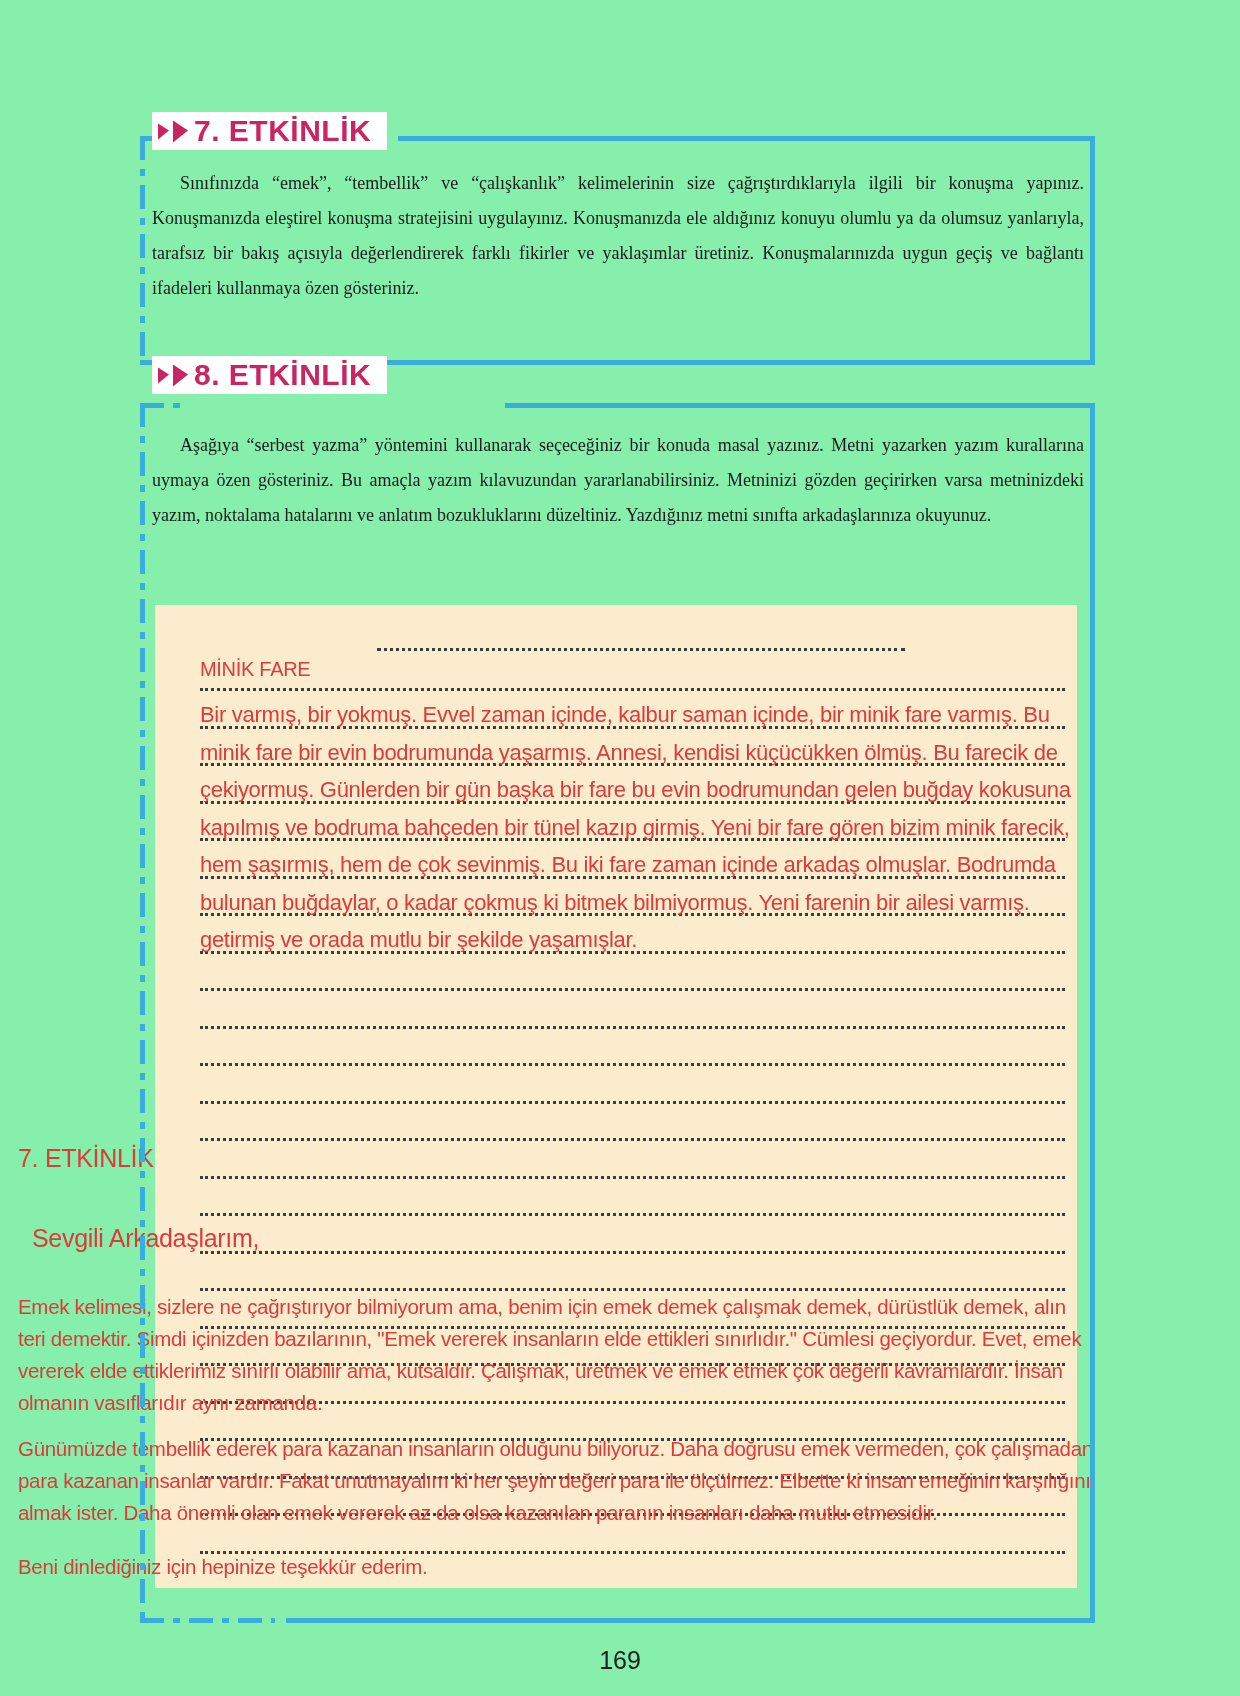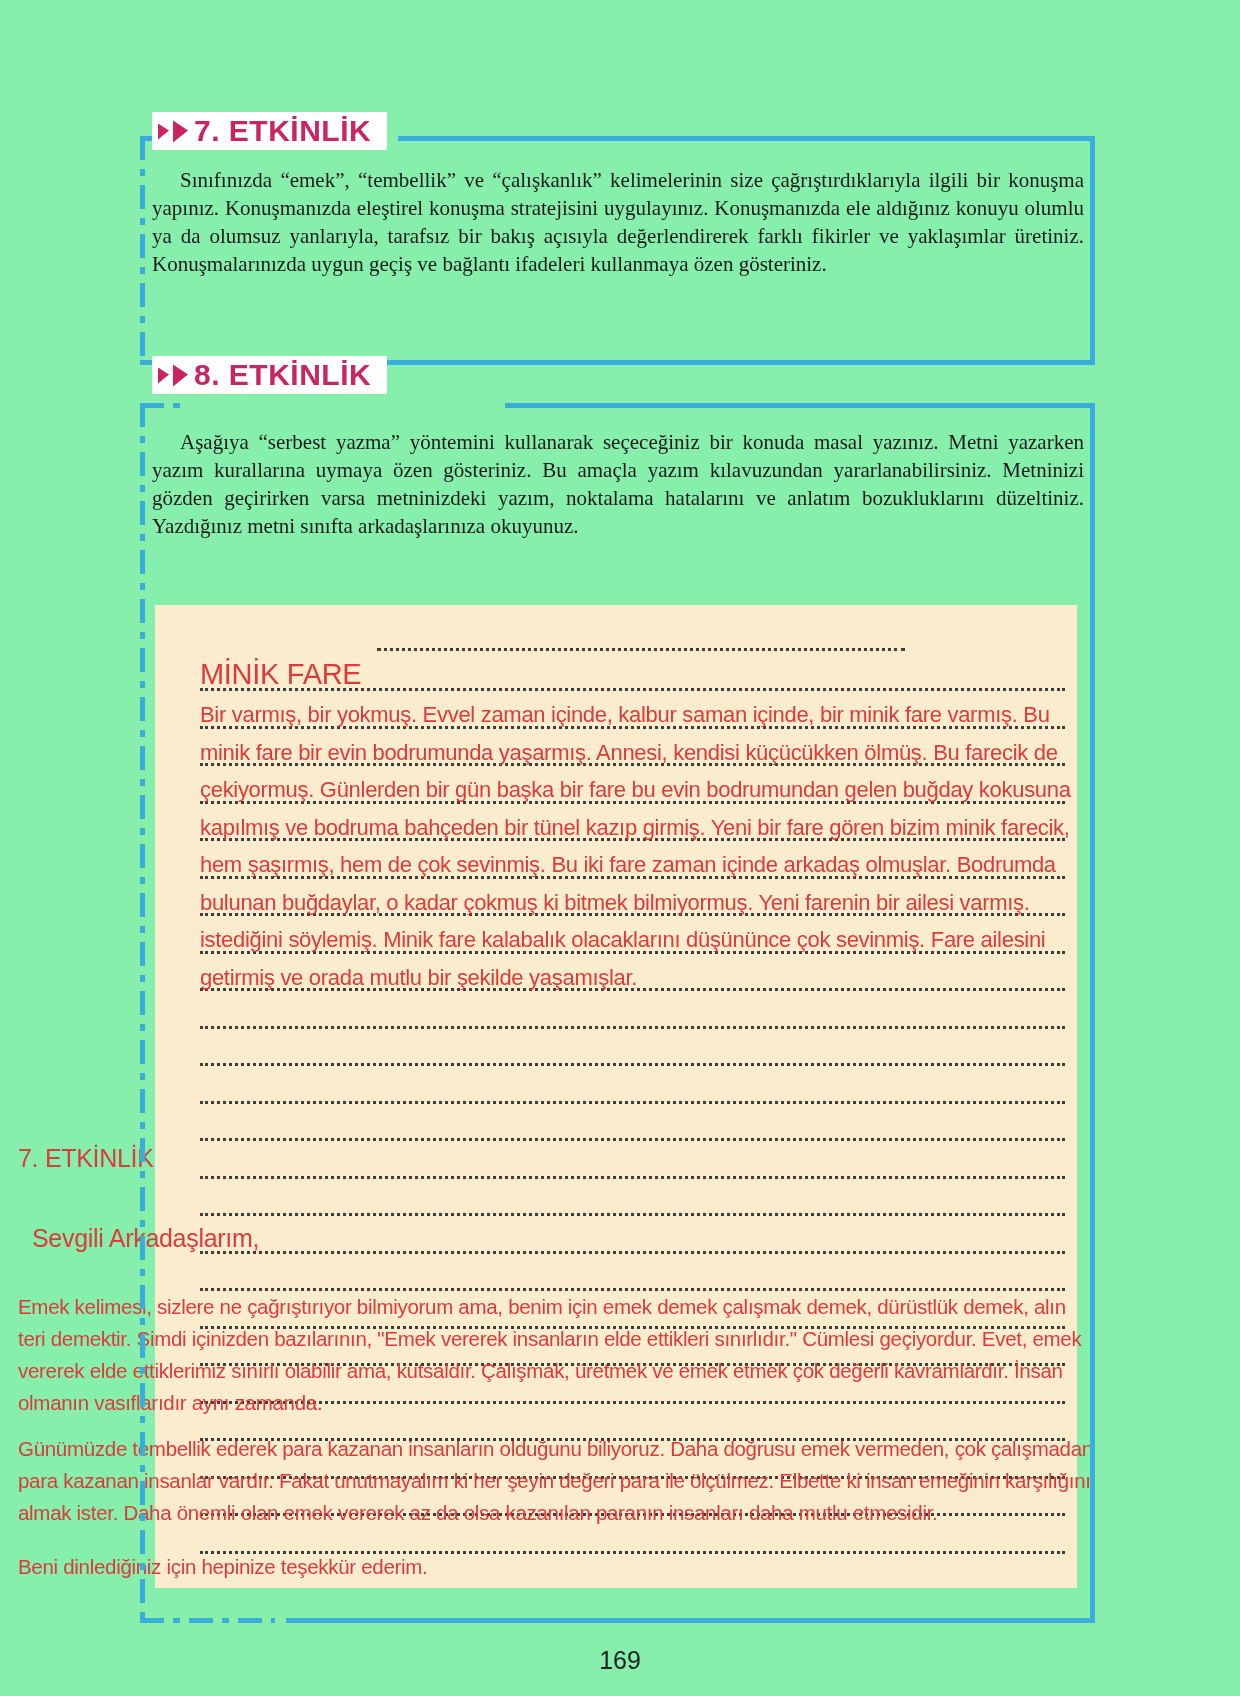--- a/index.html
+++ b/index.html
@@ -44,22 +44,22 @@
     color:#C92563;
     font-weight:bold;
     font-size:30px;
     letter-spacing:0.5px;
     white-space:nowrap;
   }
   
   .printed{
     position:absolute;
     font-family:"Liberation Serif",serif;
-    font-size:21px;
-    line-height:28px;
+    font-size:18px;
+    line-height:35px;
     color:#1b1b1b;
     text-align:justify;
     text-indent:28px;
   }
   
   .sheet{
     position:absolute;
     left:155px;top:605px;width:922px;height:983px;
     background:#FAECCC;
     z-index:1;
@@ -158,30 +158,29 @@
       <div class="ruled" style="left: 200px; width: 865px; top: 1288px;"></div>
       <div class="ruled" style="left: 200px; width: 865px; top: 1325.5px;"></div>
       <div class="ruled" style="left: 200px; width: 865px; top: 1363px;"></div>
       <div class="ruled" style="left: 200px; width: 865px; top: 1400.5px;"></div>
       <div class="ruled" style="left: 200px; width: 865px; top: 1438px;"></div>
       <div class="ruled" style="left: 200px; width: 865px; top: 1475.5px;"></div>
       <div class="ruled" style="left: 200px; width: 865px; top: 1513px;"></div>
       <div class="ruled" style="left: 200px; width: 865px; top: 1550.5px;"></div>
     </div>
 
-  <div class="hand" style="left:200px;top:658px;font-size:29px;">MİNİK FARE</div>
+  <div class="hand" style="left:200px;top:658px;font-size:20px;">MİNİK FARE</div>
 
   <div class="hand" style="left:200px;top:696px;">
       <div class="story-line">Bir varmış, bir yokmuş. Evvel zaman içinde, kalbur saman içinde, bir minik fare varmış. Bu</div>
       <div class="story-line">minik fare bir evin bodrumunda yaşarmış. Annesi, kendisi küçücükken ölmüş. Bu farecik de</div>
       <div class="story-line">çekiyormuş. Günlerden bir gün başka bir fare bu evin bodrumundan gelen buğday kokusuna</div>
       <div class="story-line">kapılmış ve bodruma bahçeden bir tünel kazıp girmiş. Yeni bir fare gören bizim minik farecik,</div>
       <div class="story-line">hem şaşırmış, hem de çok sevinmiş. Bu iki fare zaman içinde arkadaş olmuşlar. Bodrumda</div>
       <div class="story-line">bulunan buğdaylar, o kadar çokmuş ki bitmek bilmiyormuş. Yeni farenin bir ailesi varmış.</div>
-      <div class="story-line">istediğini söylemiş. Minik fare kalabalık olacaklarını düşününce çok sevinmiş. Fare ailesini</div>
       <div class="story-line">getirmiş ve orada mutlu bir şekilde yaşamışlar.</div>
     </div>
 
   <div class="hand" style="left:18px;top:1144px;font-size:25px;">7. ETKİNLİK</div>
 
   <div class="hand" style="left:32px;top:1224px;font-size:25px;">Sevgili Arkadaşlarım,</div>
 
   <div class="hand" style="left:18px;top:1291px;">
       <div class="speech-line">Emek kelimesi, sizlere ne çağrıştırıyor bilmiyorum ama, benim için emek demek çalışmak demek, dürüstlük demek, alın</div>
       <div class="speech-line">teri demektir. Şimdi içinizden bazılarının, "Emek vererek insanların elde ettikleri sınırlıdır." Cümlesi geçiyordur. Evet, emek</div>

